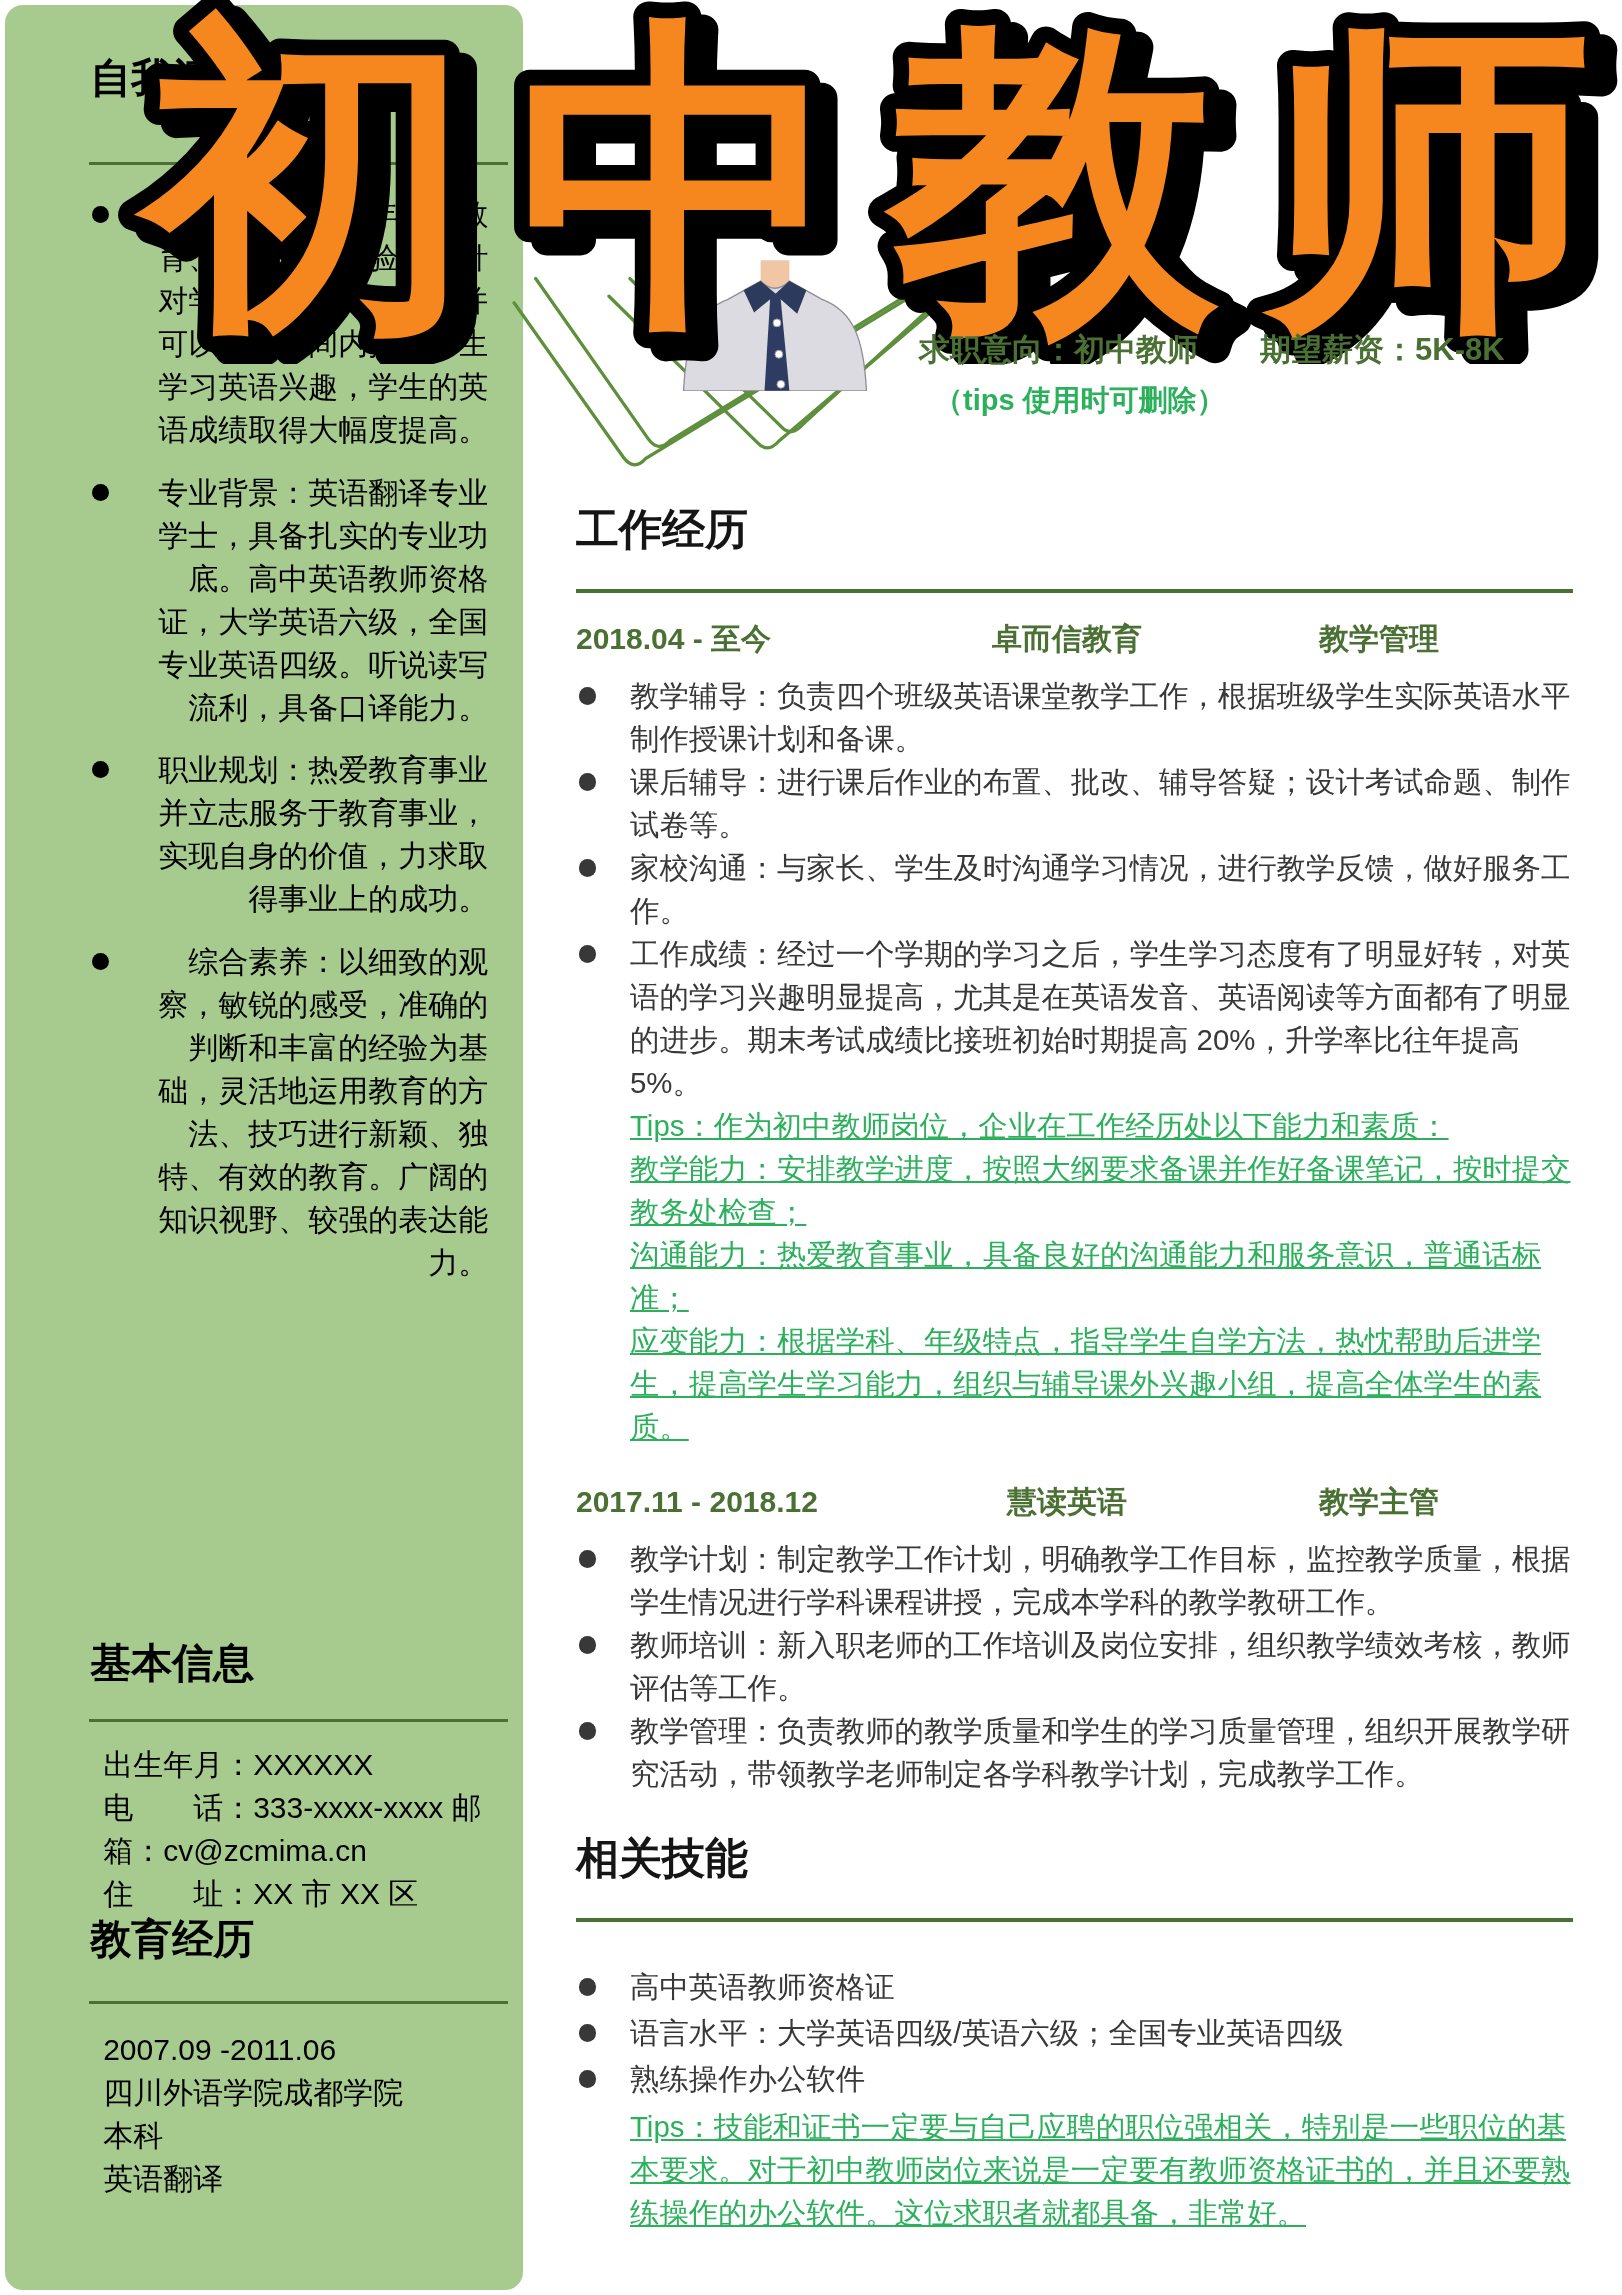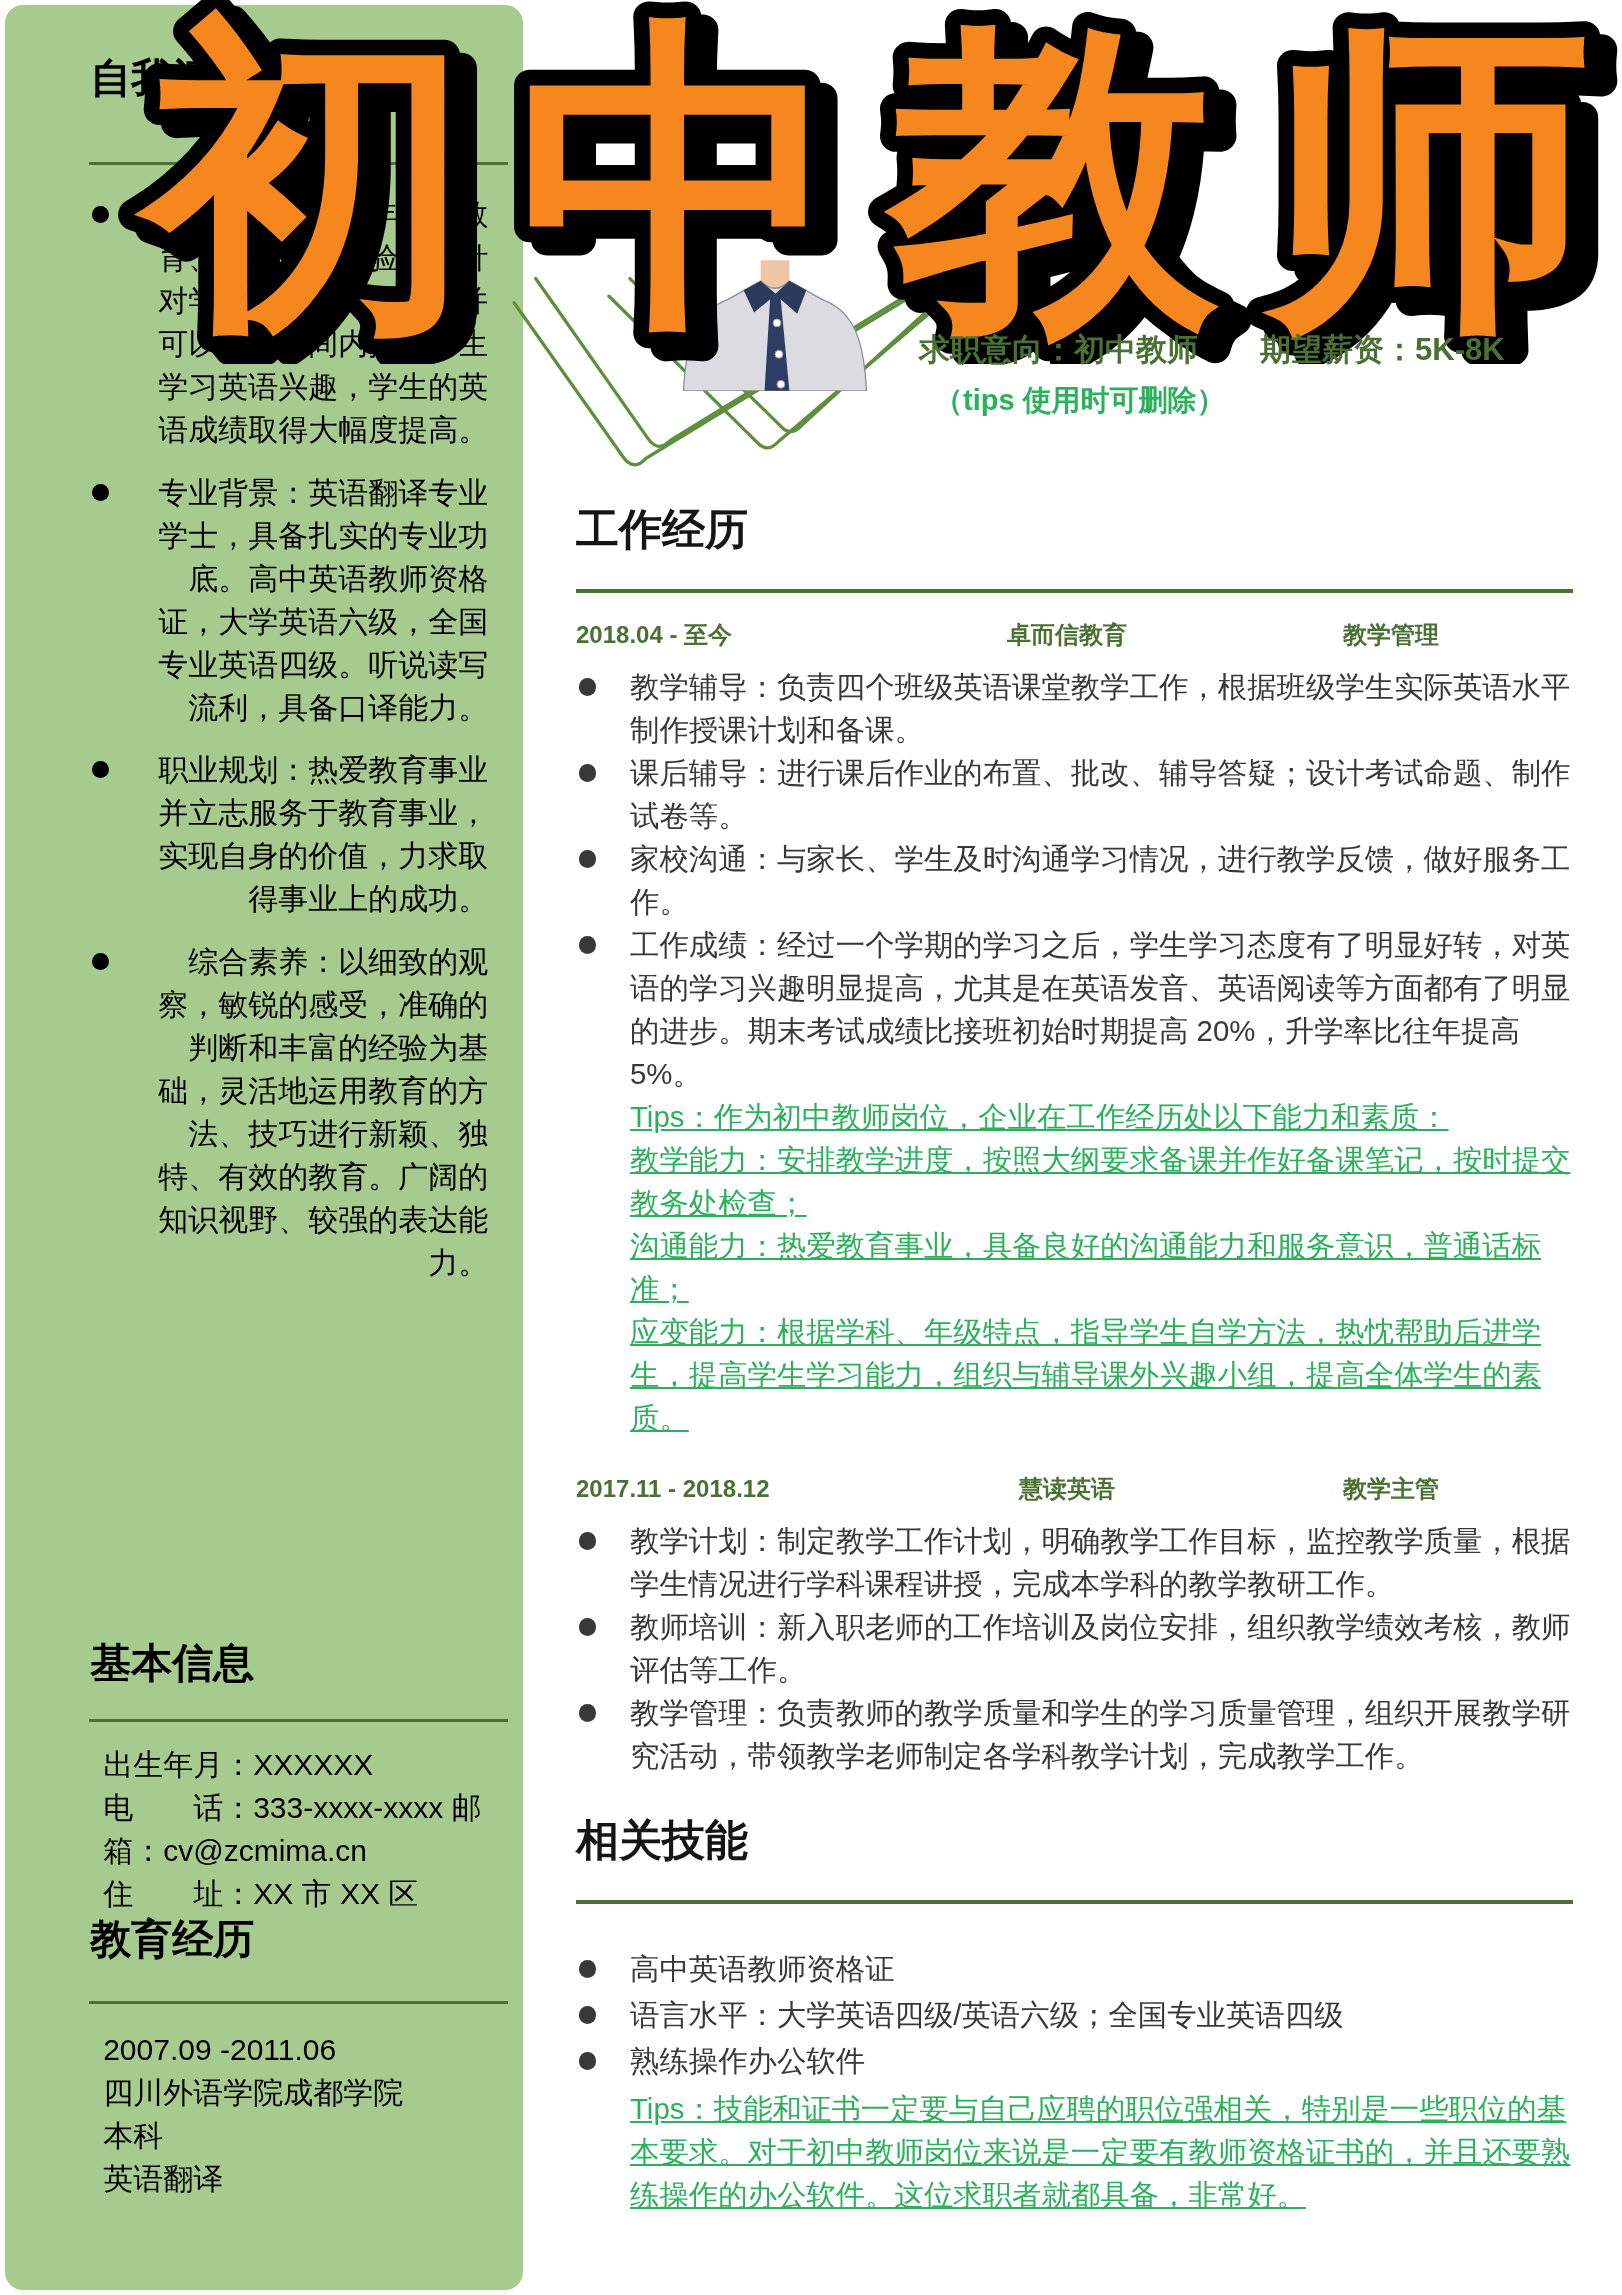--- a/index.html
+++ b/index.html
@@ -26,21 +26,21 @@
 
   
   .vlines{position:absolute;left:393px;top:249px;}
   
   .photo{position:absolute;left:677px;top:260px;}
 
   
   .main{position:absolute;left:576px;top:504px;width:997px;color:#383838;}
   .m-head{font-size:43px;font-weight:700;color:#151515;line-height:1.18;margin:0 0 34px 0;}
   .m-divider{height:3.9px;background:#4b7034;}
-  .job-row{display:flex;align-items:baseline;margin-top:26px;font-size:24px;font-weight:700;color:#4b7034;}
+  .job-row{display:flex;align-items:baseline;margin-top:26px;font-size:30px;font-weight:700;color:#4b7034;}
   .jr-date{width:308px;}
   .jr-comp{width:366px;text-align:center;}
   .jr-role{margin-left:auto;padding-right:134px;}
   .mb-list{margin:14.4px 0 0 0;padding:0;list-style:none;}
   .mb-list li{position:relative;padding-left:54px;font-size:29.4px;line-height:43px;color:#383838;}
   .mb-list li::before{content:"";position:absolute;left:2.6px;top:13px;width:17.7px;height:17.7px;border-radius:50%;background:#383838;}
   .m-tips{margin:0 0 0 54px;font-size:29.4px;line-height:43px;color:#2cb05c;text-decoration:underline;}
   .m-tips p{margin:0;}
   .skills-head{margin-top:38px;}
   .skills-list{margin-top:42px;}

